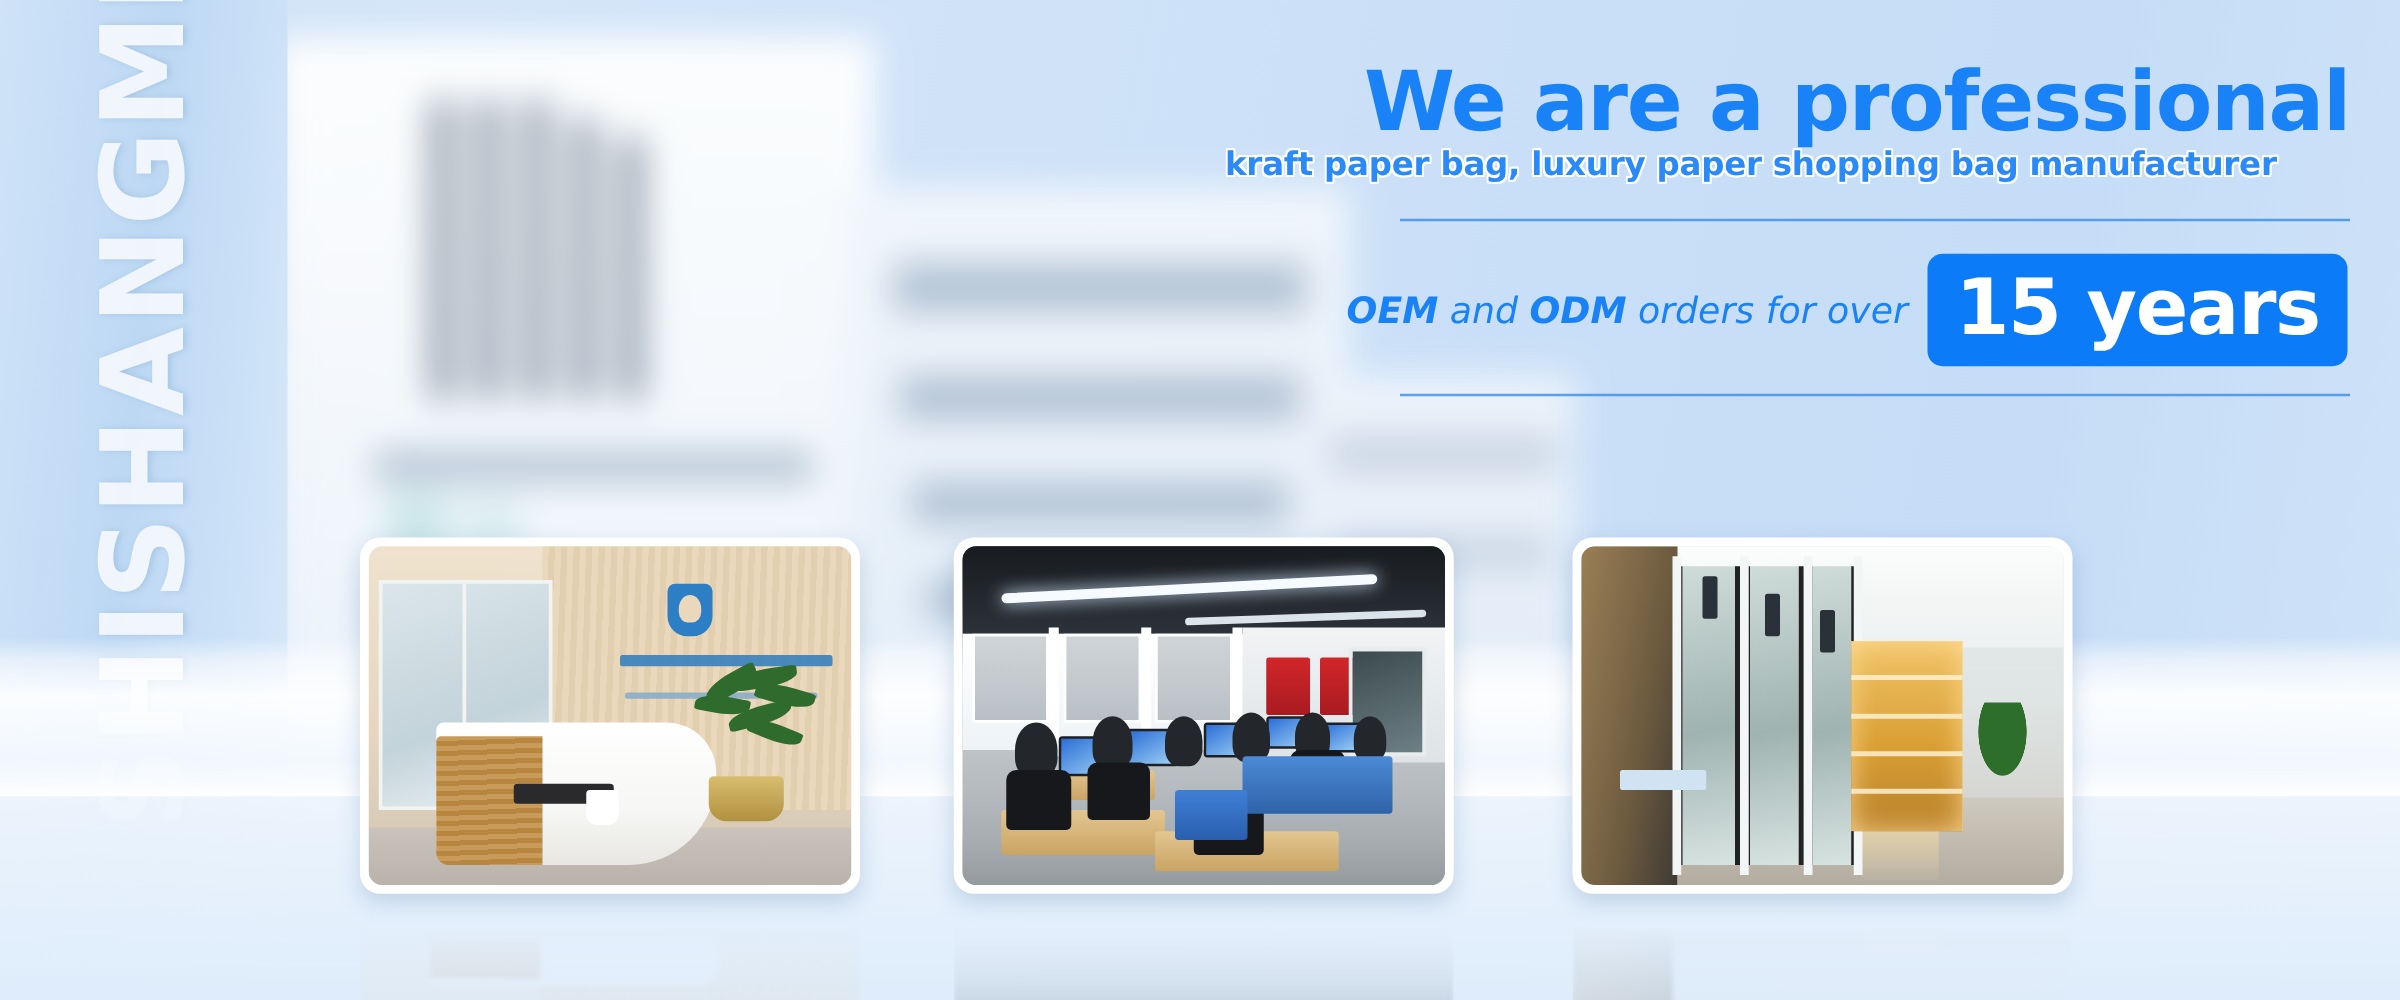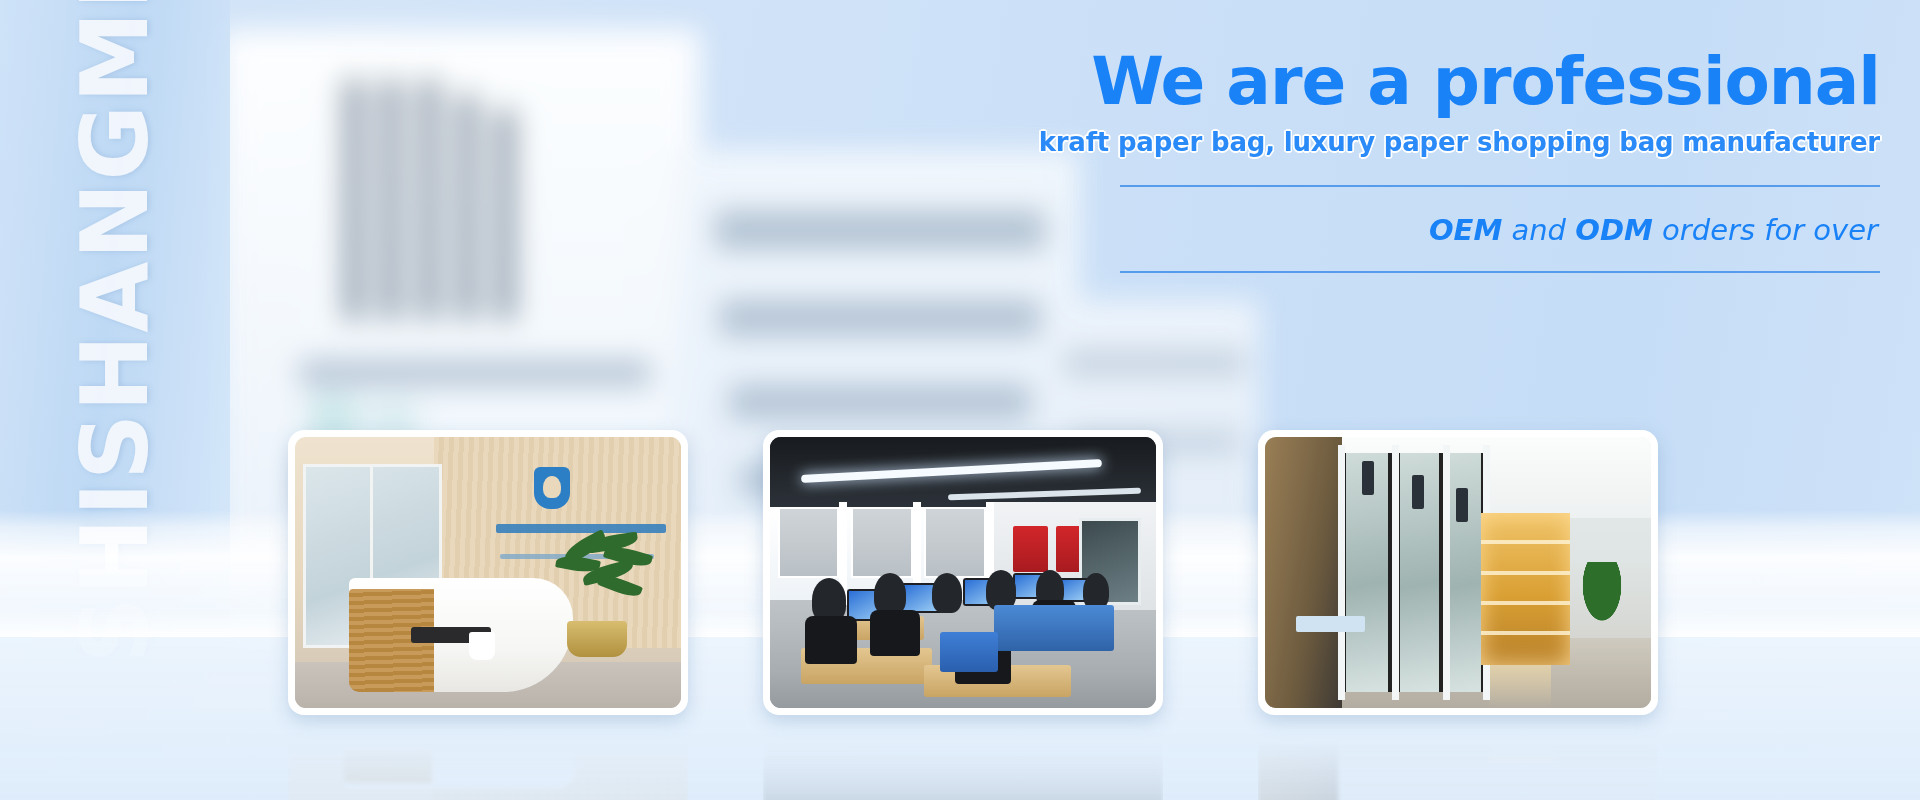--- a/index.html
+++ b/index.html
@@ -76,25 +76,24 @@
     font-size:66px;
     font-weight:bold;
     color:#1a82f7;
     letter-spacing:-1px;
     line-height:1.08;
     text-align:right;
     font-family:"DejaVu Sans", sans-serif;
     white-space:nowrap;
   }
   .subhead{
-    margin-top:10px;
     font-size:26px;
     font-weight:bold;
     color:#2a8af8;
-    text-align:right;
+    text-align:left;
     letter-spacing:-.2px;
     font-family:"DejaVu Sans", sans-serif;
     text-shadow:
       -1.4px -1.4px 0 #ffffff,  1.4px -1.4px 0 #ffffff,
       -1.4px  1.4px 0 #ffffff,  1.4px  1.4px 0 #ffffff,
        0 -1.6px 0 #ffffff, 0 1.6px 0 #ffffff,
       -1.6px 0 0 #ffffff, 1.6px 0 0 #ffffff;
     white-space:nowrap;
   }
   .rule{
@@ -405,20 +404,21 @@
     <div class="subhead">kraft paper bag, luxury paper shopping bag manufacturer</div>
 
     <div class="rule-wrap">
       <div class="rule"></div>
     </div>
 
     <div class="promo">
       <div class="promo-lines">
         <div class="promo-l2"><b>OEM</b><span> and </span><b>ODM</b><span> orders for over</span></div>
       </div>
+      <div class="years-badge">15 years</div>
     </div>
 
     <div style="margin-top:22px;">
       <div class="rule bottom"></div>
     </div>
   </div>
 
   <div class="floor"></div>
   <div class="floor-line"></div>
 

